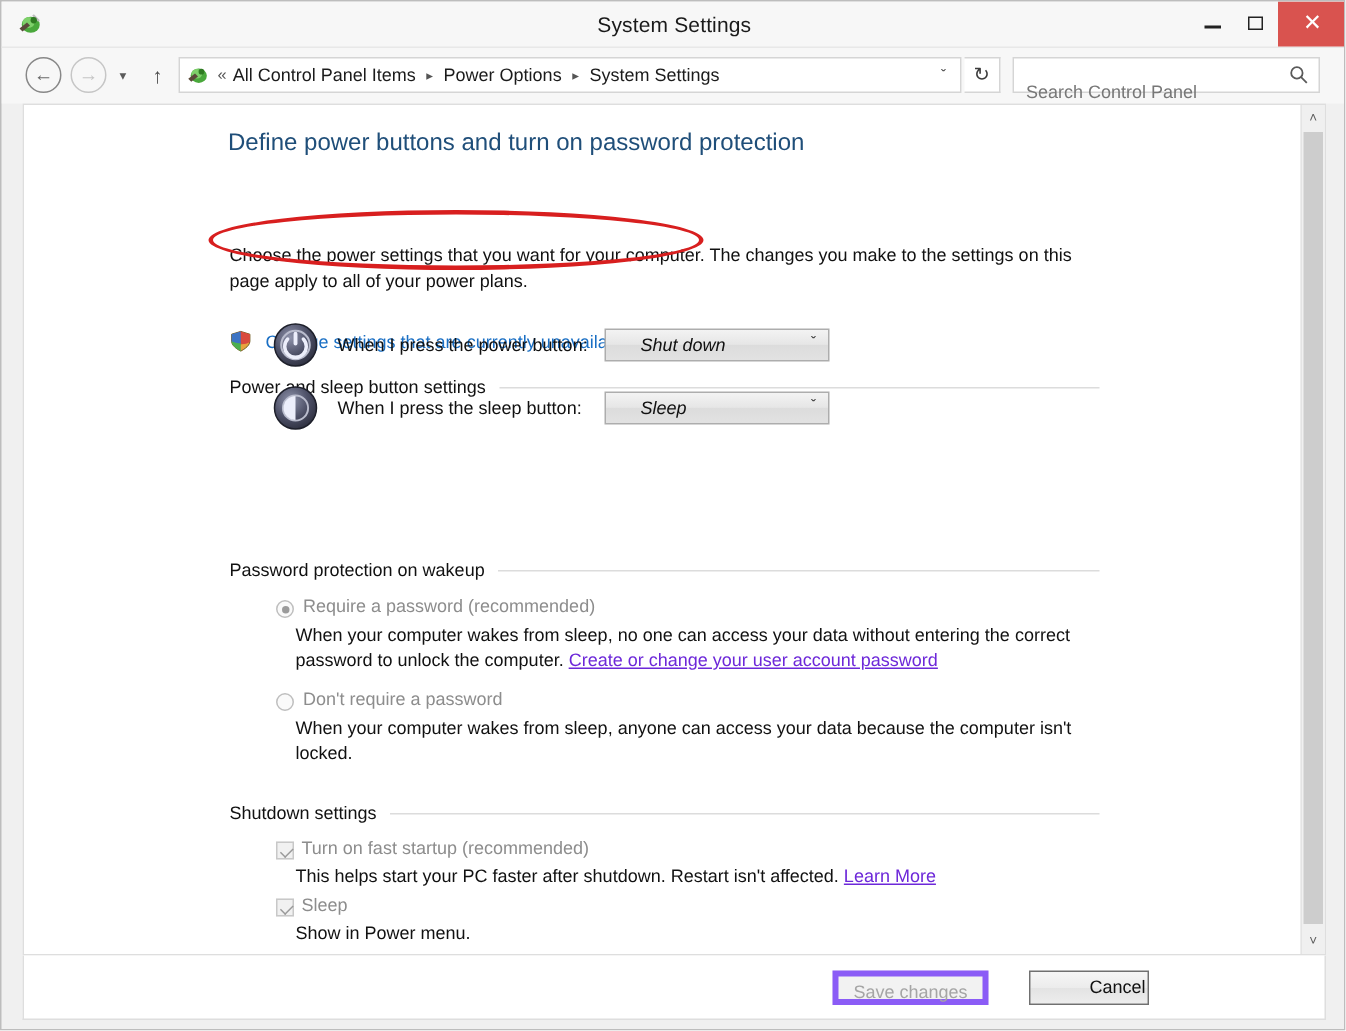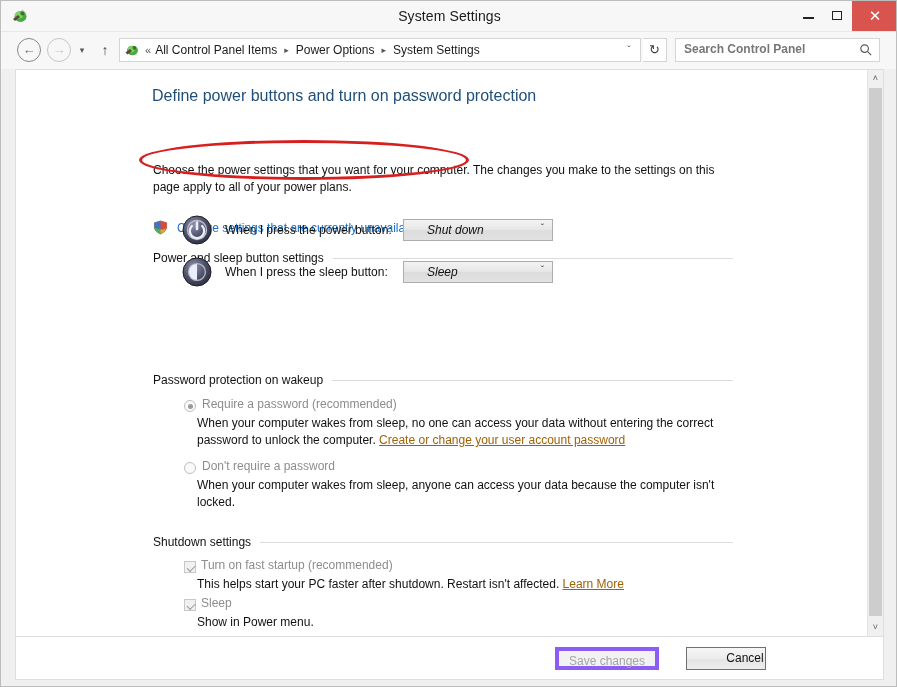--- a/index.html
+++ b/index.html
@@ -185,29 +185,28 @@
   .searchbox {
     position: absolute;
     left: 674px; top: 6px;
     width: 205px; height: 24px;
     background: #ffffff;
     border: 1px solid #d5d5d5;
     box-sizing: border-box;
   }
   .searchbox input {
     position: absolute;
-    left: 6px; top: 0;
+    left: 6px; top: 12px;
     width: 168px; height: 18px;
     border: none;
     outline: none;
     background: transparent;
     font-family: "Liberation Sans", sans-serif;
     font-size: 12px;
     color: #000000;
-    font-weight: bold;
   }
   .searchbox input::placeholder { color: #777; opacity: 1; }
   .search-icon {
     position: absolute;
     right: 6px; top: 4px;
     width: 14px; height: 14px;
   }
 
   
   .content {
@@ -334,21 +333,21 @@
   }
   .radio-desc {
     position: absolute;
     left: 181px;
     width: 520px;
     font-size: 12px;
     color: #111;
     line-height: 17px;
   }
   .inline-link {
-    color: #a16207;
+    color: #6d28d9;
     text-decoration: underline;
   }
 
   .cb-item { position: absolute; left: 168px; }
   .cb-box {
     position: absolute;
     left: 0; top: 2px;
     width: 12px; height: 12px;
     border: 1px solid #c8c8c8;
     background: #f1f1f1;

